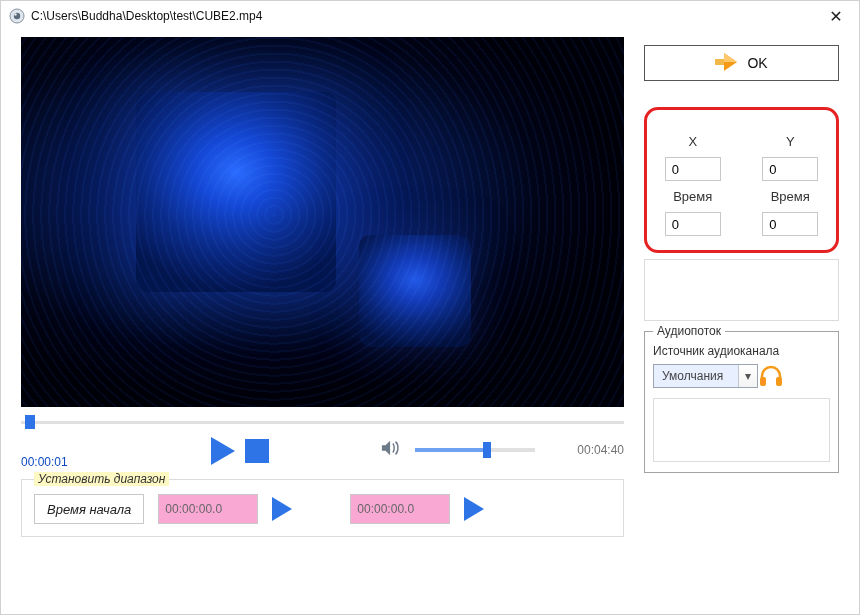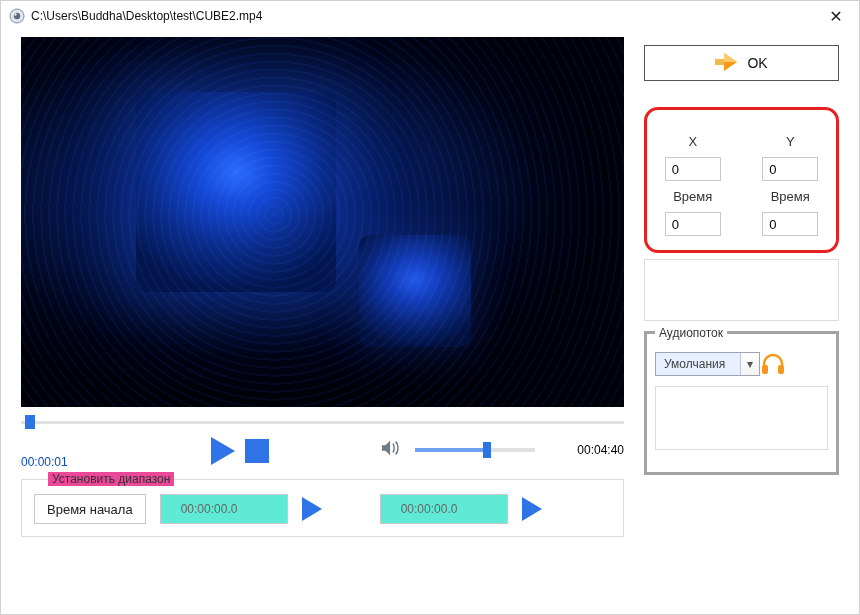--- a/index.html
+++ b/index.html
@@ -26,51 +26,51 @@
   .moire { position:absolute; inset:0; background:
     repeating-radial-gradient(circle at 42% 48%, rgba(30,70,190,0.18) 0, rgba(30,70,190,0.18) 2px, transparent 2px, transparent 8px);
     mix-blend-mode:screen; opacity:0.55; }
 
   .seek { margin-top:8px; height:14px; position:relative; }
   .seek .track { position:absolute; left:0; right:0; top:6px; height:3px; background:#e0e0e0; }
   .seek .thumb { position:absolute; top:0; width:10px; height:14px; background:#2f74e6; left:4px; }
 
   .transport { margin-top:6px; height:30px; position:relative; }
   .transport .time-l { position:absolute; left:0; top:20px; color:#0c49c4; font-size:12px; }
-  .transport .time-r { position:absolute; right:0; top:8px; color:#000000; font-size:12px; }
+  .transport .time-r { position:absolute; right:0; top:8px; color:#737373; font-size:12px; }
   .transport .btns { position:absolute; left:190px; top:2px; display:flex; gap:10px; align-items:center; }
   .playtri { width:0; height:0; border-left:24px solid #2f74e6; border-top:14px solid transparent; border-bottom:14px solid transparent; }
   .playtri.sm { border-left-width:20px; border-top-width:12px; border-bottom-width:12px; }
   .stop { width:24px; height:24px; background:#2f74e6; }
   .vol-area { position:absolute; left:360px; top:4px; display:flex; align-items:center; gap:14px; }
   .vol-track { width:120px; height:4px; background:#e0e0e0; position:relative; }
   .vol-fill { position:absolute; left:0; top:0; height:4px; width:60%; background:#6fa2f2; }
   .vol-thumb { position:absolute; top:-6px; width:8px; height:16px; background:#2f74e6; left:60%; transform:translateX(-50%); }
 
   .range-group { margin-top:14px; border:1px solid #dcdcdc; padding:14px 12px 12px 12px; position:relative; }
-  .range-group .legend { position:absolute; top:-8px; left:26px; background:#ec4899; padding:0 4px; font-size:12px; color:#333; }
+  .range-group .legend { position:absolute; top:-8px; left:12px; background:#fef9c3; padding:0 4px; font-size:12px; color:#333;font-style:italic; }
   .range-row { display:flex; align-items:center; gap:14px; }
-  .flatbtn { height:28px; border:1px solid #c8c8c8; background:#fff; padding:0 12px; display:inline-flex; align-items:center; font-size:13px; color:#222; cursor:pointer; }
-  .timebox { height:28px; border:1px solid #c8c8c8; background:#5eead4; width:86px; padding:0 20px; display:inline-flex; align-items:center; font-size:12px; color:#666; overflow:hidden; }
+  .flatbtn { height:28px; border:1px solid #c8c8c8; background:#fff; padding:0 12px; display:inline-flex; align-items:center; font-size:13px; color:#222; cursor:pointer;font-style:italic; }
+  .timebox { height:28px; border:1px solid #c8c8c8; background:#f9a8d4; width:86px; padding:0 6px; display:inline-flex; align-items:center; font-size:12px; color:#666; overflow:hidden; }
 
   .ok-btn { height:34px; border:1px solid #555; display:flex; align-items:center; justify-content:center; gap:10px; font-size:14px; color:#111; cursor:pointer; margin-top:8px; }
 
   .crop-panel { margin-top:26px; border:3px solid #e62121; border-radius:14px; padding:14px 12px 14px 12px; position:relative; }
   .crop-head { display:flex; align-items:center; justify-content:space-between; }
   .chk { display:flex; align-items:center; gap:6px; color:#555; font-size:13px; }
   .chk input { width:13px; height:13px; margin:0; }
   .crop-grid { display:grid; grid-template-columns:1fr 1fr; gap:8px 30px; margin-top:10px; }
   .crop-grid .lbl { text-align:center; color:#333; font-size:13px; }
   .numbox { width:56px; height:24px; border:1px solid #c8c8c8; font-size:13px; text-align:left; padding:0 6px; box-sizing:border-box; }
   .crop-grid .cell { display:flex; justify-content:center; }
 
   .section-lbl { font-size:12px; color:#333; margin-top:10px; }
   .emptybox { border:1px solid #dcdcdc; height:60px; margin-top:6px; background:#fff; }
 
-  .audio-group { border:3px solid #a3a3a3; padding:12px 8px 22px 8px; position:relative; margin-top:10px; }
+  .audio-group { border:1px solid #a3a3a3; padding:12px 8px 10px 8px; position:relative; margin-top:10px; }
   .audio-group .legend { position:absolute; top:-8px; left:8px; background:#fff; padding:0 4px; font-size:12px; color:#333; }
   .src-lbl { font-size:12px; color:#333; }
   .combo-row { display:flex; align-items:center; margin-top:6px; }
   .combo { height:22px; border:1px solid #9aa4b2; background:linear-gradient(#fff,#f3f3f3); display:flex; align-items:center; font-size:12px; color:#444; }
   .combo .txt { padding:0 8px; min-width:68px; background:#e8efff; height:100%; display:flex; align-items:center; }
   .combo .dd { width:18px; height:100%; border-left:1px solid #c0c6d0; display:flex; align-items:center; justify-content:center; color:#555; }
   .hp svg { display:block; }
   .audio-empty { border:1px solid #dcdcdc; height:62px; margin-top:10px; background:#fff; }
 
   svg { overflow:visible; }
@@ -173,20 +173,21 @@
           <div class="cell">
               <input class="numbox" value="0" style="">
             </div>
         </div>
       </div>
 
       <div class="emptybox"></div>
 
       <div class="audio-group">
         <span class="legend">Аудиопоток</span>
+        <div class="src-lbl">Источник аудиоканала</div>
         <div class="combo-row">
           <div class="combo">
             <div class="txt">Умолчания</div>
             <div class="dd">▾</div>
           </div>
           <span class="hp">
             <svg width="26" height="24" viewBox="0 0 26 24">
               <path d="M4 14v-2a9 9 0 0 1 18 0v2" fill="none" stroke="#f59a18" stroke-width="2.5"></path>
               <rect x="2" y="13" width="6" height="9" rx="2" fill="#f59a18"></rect>
               <rect x="18" y="13" width="6" height="9" rx="2" fill="#f59a18"></rect>

